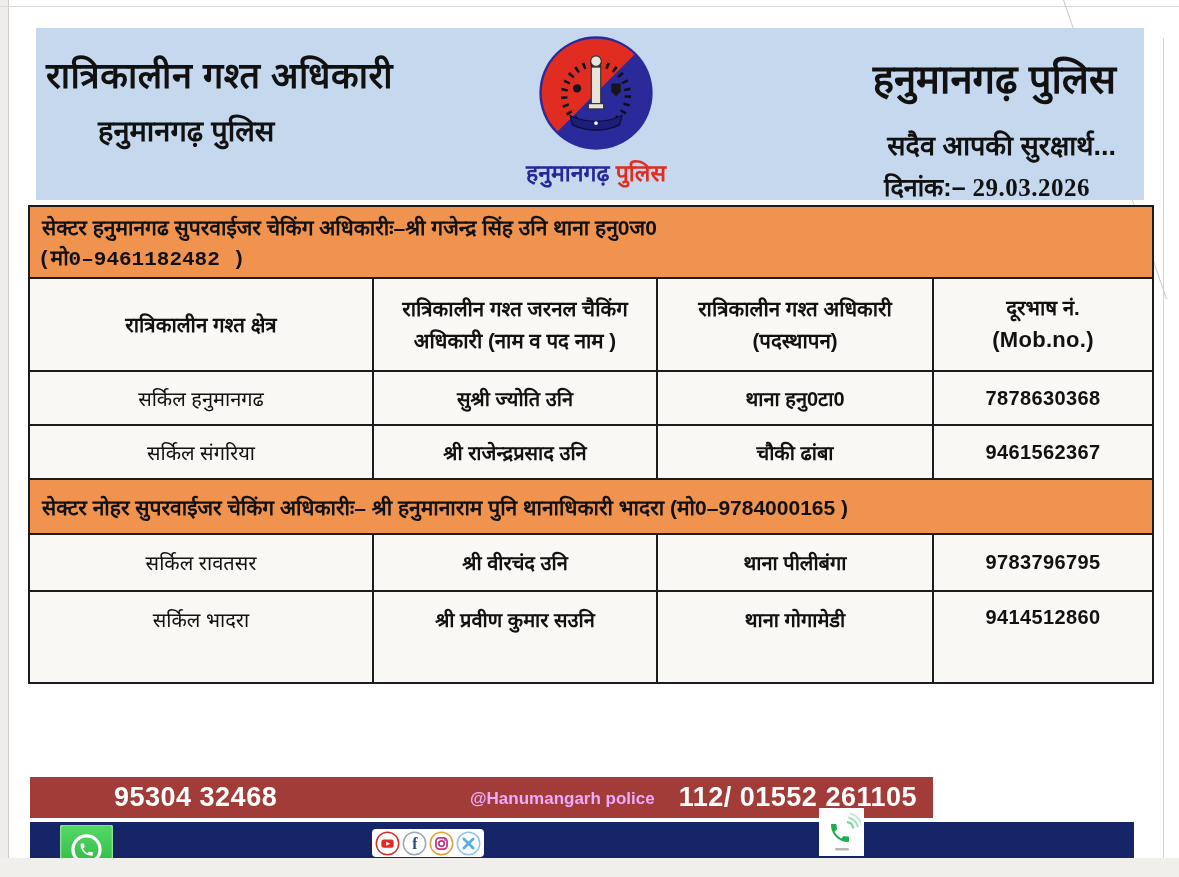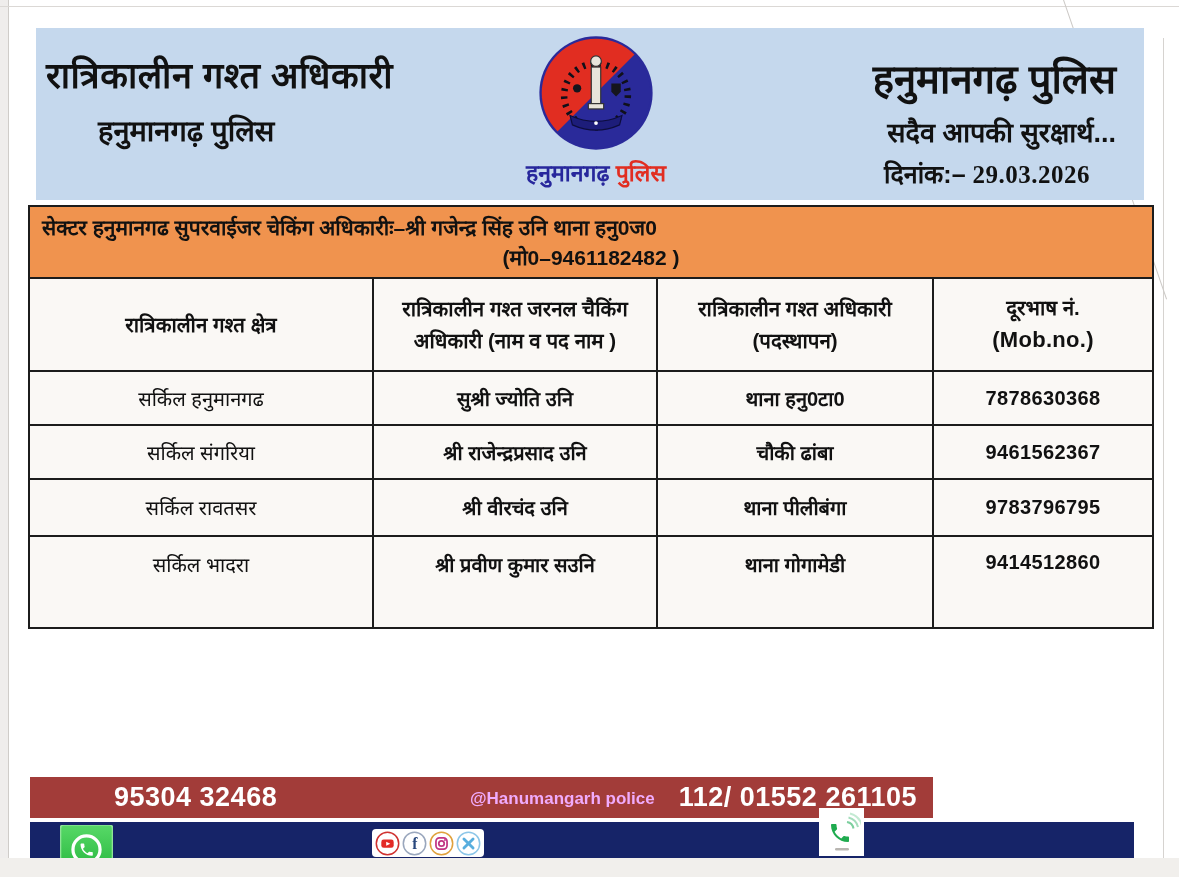--- a/index.html
+++ b/index.html
@@ -16,32 +16,32 @@
   .hdr{position:absolute;left:36px;top:28px;width:1108px;height:172px;background:#c5d8ed;}
   .hdr-title-left{position:absolute;left:10px;top:22px;font-size:36px;font-weight:bold;letter-spacing:.5px;}
   .hdr-sub-left{position:absolute;left:62px;top:82px;font-size:29px;font-weight:bold;}
   .hdr-center{position:absolute;left:470px;top:6px;width:180px;text-align:center;}
   .logo{display:block;margin:0 auto;}
   .logo-cap{margin-top:4px;font-size:23px;font-weight:bold;white-space:nowrap;}
   .logo-cap .w1{color:#27279c;}
   .logo-cap .w2{color:#e12d21;margin-top:18px;}
   .hdr-right{position:absolute;right:28px;top:22px;text-align:right;}
   .hdr-title-right{font-size:40px;font-weight:bold;text-align:left;margin-left:-6px;}
-  .hdr-tagline{font-size:27px;font-weight:bold;margin-top:8px;}
+  .hdr-tagline{font-size:27px;font-weight:bold;margin-top:21px;}
   .hdr-date{font-size:25px;font-weight:bold;margin-top:6px;padding-right:26px;}
   .hdr-date .dval{font-family:Liberation Serif, serif;letter-spacing:.5px;}
 
   
   table.main{position:absolute;left:28px;top:205px;width:1124px;border-collapse:collapse;table-layout:fixed;
              background:#faf8f5;}
   table.main td,table.main th{border:2px solid #1c1c1c;text-align:center;vertical-align:middle;
              font-size:20px;padding:2px 4px;}
   tr.banner td{background:#f0934e;font-weight:bold;font-size:21px;padding:4px 8px;margin-top:44px;}
   .banner-l1{text-align:left;padding-left:4px;}
-  .banner-l2{text-align:center;margin-top:2px;}
+  .banner-l2{text-align:left;margin-top:2px;font-family:Liberation Mono, monospace;}
   tr.cols th{font-weight:bold;font-size:20.5px;background:#faf8f5;line-height:1.55;}
   .mobno{font-size:22px;font-weight:bold;letter-spacing:.3px;}
   td.area{font-weight:normal;font-size:21px;margin-left:34px;}
   td.officer,td.posting{font-weight:600;font-size:20.5px;}
   td.mobile{font-weight:600;font-size:19.5px;letter-spacing:.4px;}
   tr.last td{vertical-align:top;padding-top:14px;}
 
   
   .bar-red{position:absolute;left:30px;top:777px;width:903px;height:41px;background:#a23c39;}
   .red-num{position:absolute;left:84px;top:5px;color:#fff;font-weight:bold;font-size:27px;letter-spacing:.5px;}
@@ -138,20 +138,25 @@
       <td class="posting">थाना हनु0टा0</td>
       <td class="mobile">7878630368</td>
     </tr>
     <tr style="height:54px;">
       <td class="area">सर्किल संगरिया</td>
       <td class="officer">श्री राजेन्द्रप्रसाद उनि</td>
       <td class="posting">चौकी ढांबा</td>
       <td class="mobile">9461562367</td>
     </tr>
 
+    <tr class="banner" style="height:55px;">
+      <td colspan="4">
+        <div class="banner-l1">सेक्टर नोहर सुपरवाईजर चेकिंग अधिकारीः– श्री हनुमानाराम पुनि थानाधिकारी भादरा (मो0–9784000165 )</div>
+      </td>
+    </tr>
 
     <tr style="height:57px;">
       <td class="area">सर्किल रावतसर</td>
       <td class="officer">श्री वीरचंद उनि</td>
       <td class="posting">थाना पीलीबंगा</td>
       <td class="mobile">9783796795</td>
     </tr>
     <tr class="last" style="height:92px;">
       <td class="area">सर्किल भादरा</td>
       <td class="officer">श्री प्रवीण कुमार सउनि</td>

